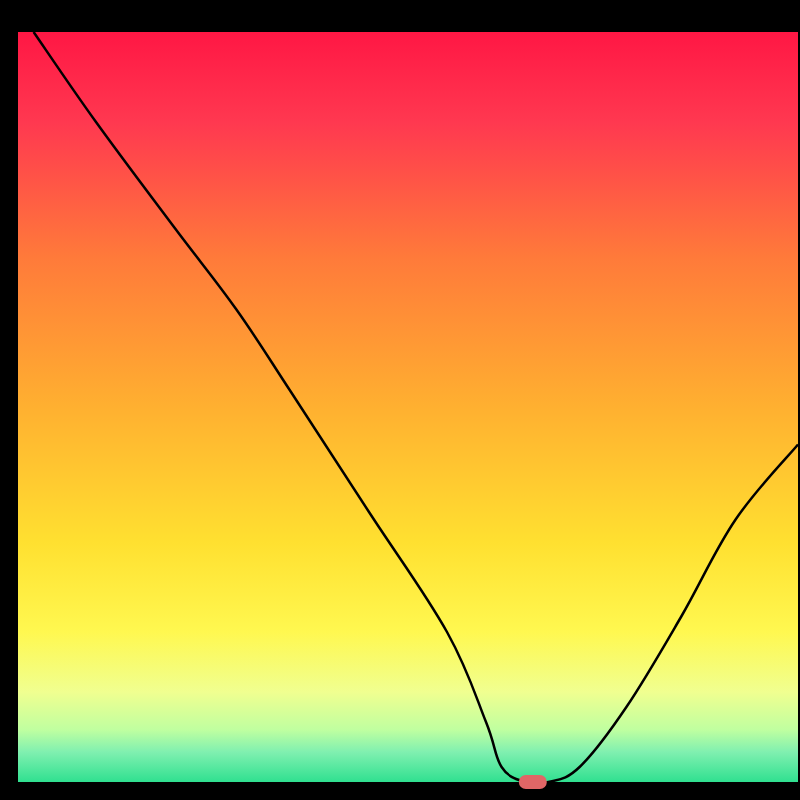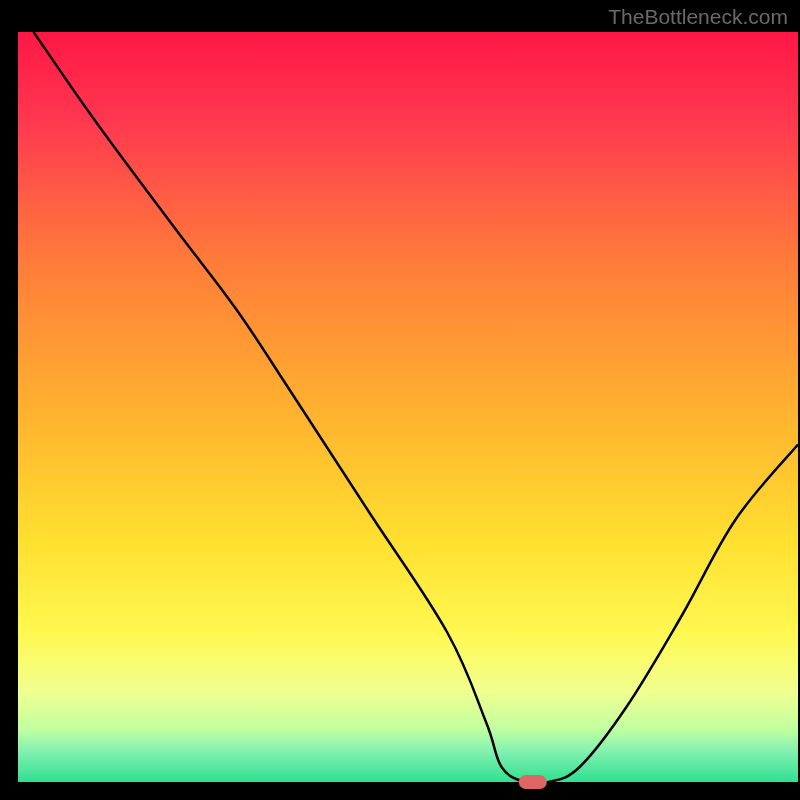--- a/index.html
+++ b/index.html
@@ -27,21 +27,20 @@
     z-index: 10;
   }
   svg {
     display: block;
   }
 </style>
 </head>
 <body>
 
 <div class="chart-container">
-  <div class="watermark">TheBottleneck.com</div>
   <svg id="chart-svg" width="800" height="800">
     <defs>
       <linearGradient id="bg-gradient" x1="0" y1="0" x2="0" y2="1">
           <stop offset="0%" stop-color="#ff1744"></stop>
           <stop offset="12%" stop-color="#ff3850"></stop>
           <stop offset="30%" stop-color="#ff7a3a"></stop>
           <stop offset="50%" stop-color="#ffb030"></stop>
           <stop offset="68%" stop-color="#ffe030"></stop>
           <stop offset="80%" stop-color="#fff850"></stop>
           <stop offset="88%" stop-color="#f0ff90"></stop>

